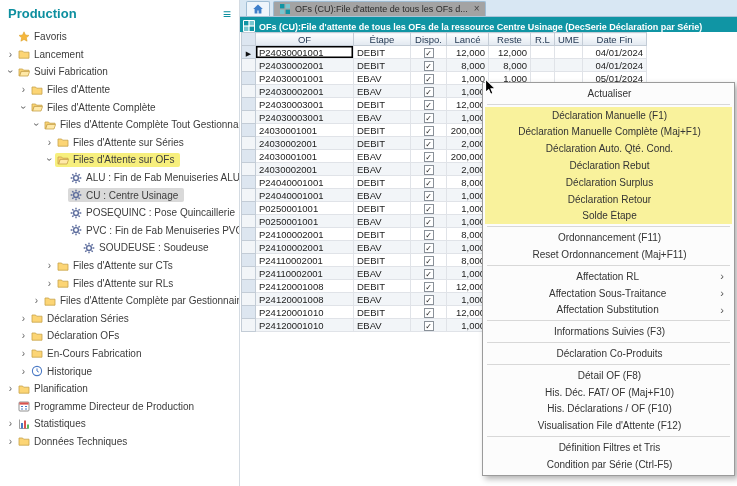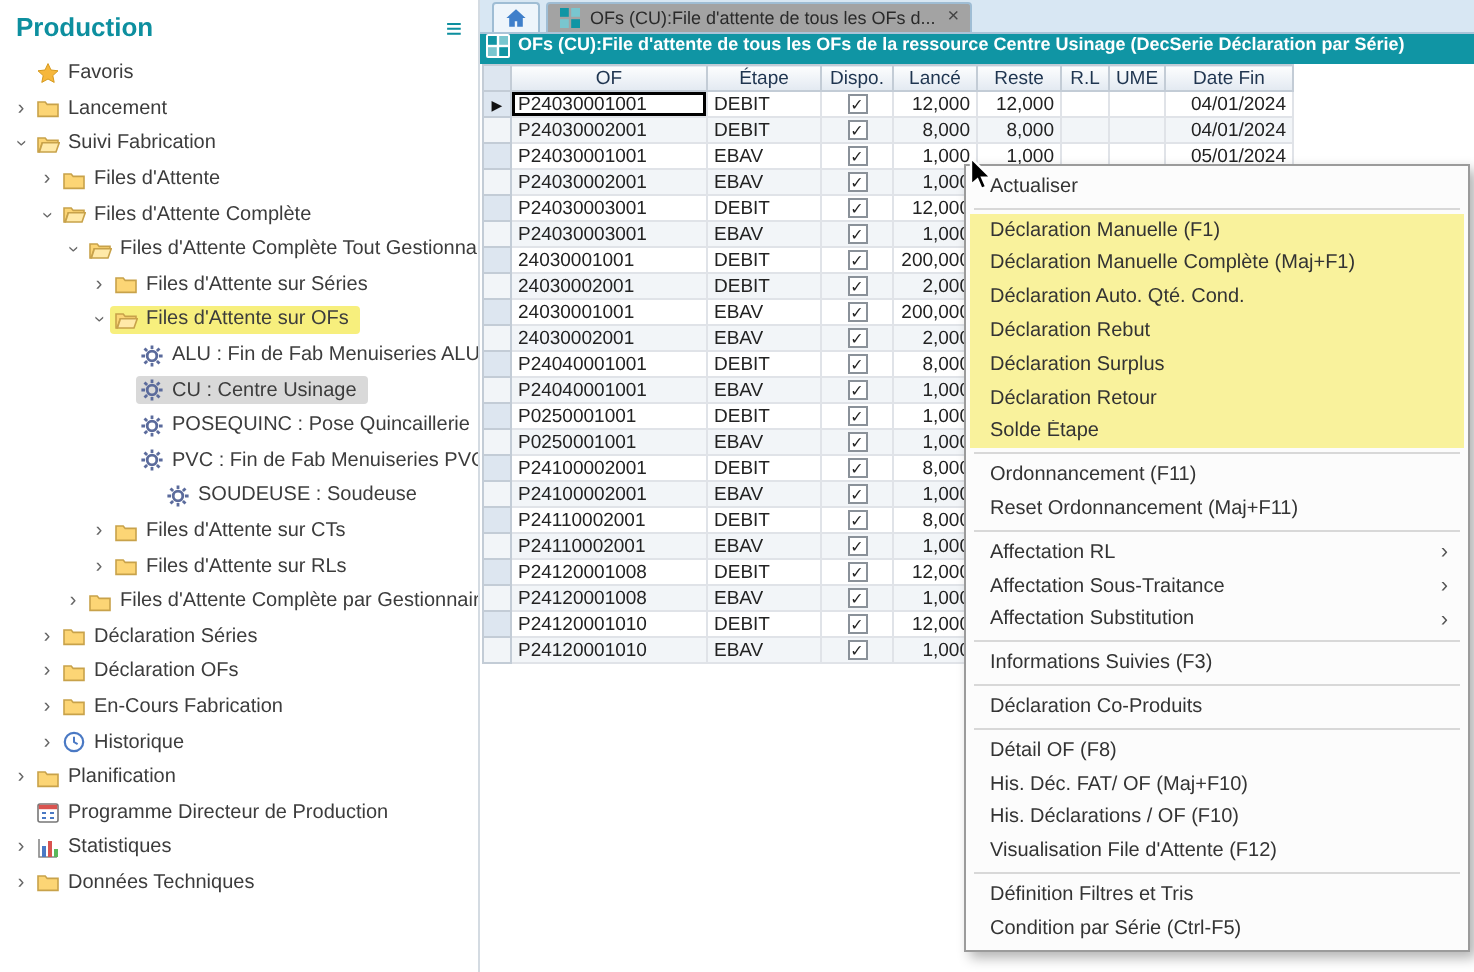--- a/index.html
+++ b/index.html
@@ -21,38 +21,38 @@
   .tree-body.hl { background:#f7ef7d; }
   .tree-body.sel { background:#d9d9d9; }
   .ic12 { width:12px; height:12px; flex:0 0 12px; }
   
   .tabbar { position:absolute; left:240px; top:0; width:497px; height:17px; background:#d8e7f3; border-bottom:1px solid #aac4d8; display:flex; align-items:flex-end; gap:3px; padding:2px 0 0 6px; }
   .tab { background:#eef5fb; border:1px solid #9fbdd4; border-bottom:none; border-radius:2px 2px 0 0; height:15px; display:flex; align-items:center; gap:4px; padding:0 5px; cursor:pointer; }
   .tab.active { background:#a3a3a3; }
   .tab-label { font-size:9px; color:#2a2a2a; white-space:nowrap; }
   .tab-close { font-size:10px; color:#444; margin-left:2px; line-height:1; }
   
-  .headerbar { position:absolute; left:240px; top:17px; width:497px; height:15px; background:#1095a4; color:#fff; display:flex; align-items:flex-start; gap:4px; padding:0 3px; font-size:9px; font-weight:bold; white-space:nowrap; overflow:hidden; }
+  .headerbar { position:absolute; left:240px; top:17px; width:497px; height:15px; background:#1095a4; color:#fff; display:flex; align-items:flex-end; gap:4px; padding:0 3px; font-size:9px; font-weight:bold; white-space:nowrap; overflow:hidden; }
   .hdr-ic { background:#fff; border-radius:1px; padding:0; }
   
   .grid { position:absolute; left:241px; top:32px; width:405px; border-collapse:collapse; table-layout:fixed; font-size:9.5px; color:#222; }
   .grid th { background:linear-gradient(#fcfdfe,#e2e9f1); border:1px solid #c3ccd6; font-weight:normal; color:#1f3550; height:13px; padding:0 2px; overflow:hidden; white-space:nowrap; }
   .grid td { border:1px solid #e0e3e8; height:13px; padding:0 3px; white-space:nowrap; overflow:hidden; background:#fff; }
   .grid tr.alt td { background:#f2f5f8; }
   .grid td.sel-col, .grid th.sel-col { background:#dde6f0; border:1px solid #c3ccd6; padding:0; text-align:center; }
   .grid td.focus { box-shadow:inset 0 0 0 1.5px #000; }
   .grid td.num { text-align:right; }
   .grid td.c-dispo { text-align:center; }
   .rowptr { font-size:7px; color:#111; }
   .cb { display:inline-block; width:10px; height:10px; border:1px solid #8a9199; background:#fff; font-size:8px; line-height:9px; text-align:center; color:#222; vertical-align:middle; }
   
   .ctxmenu { position:absolute; left:482px; top:82px; width:253px; background:#fcfcfc; border:1px solid #9b9b9b; box-shadow:3px 3px 6px rgba(0,0,0,.3); padding:2px; z-index:5; }
   .menu-item { height:16.8px; display:flex; align-items:center; padding:0 8px 0 10px; font-size:10px; color:#333; cursor:pointer; }
   .menu-item.hl { background:#f9f29c; }
-  .mi-label { flex:1; white-space:nowrap; overflow:hidden; }
+  .mi-label { flex:1; white-space:nowrap; overflow:hidden;text-align:center; }
   .mi-arrow { font-size:11px; color:#555; }
   .menu-sep { height:1px; background:#d8d8d8; margin:2px 2px; }
   
   .cursor { position:absolute; left:484px; top:78px; z-index:20; }
 </style>
 </head>
 <body>
 
 <svg width="0" height="0" style="position:absolute" aria-hidden="true">
     <defs>

